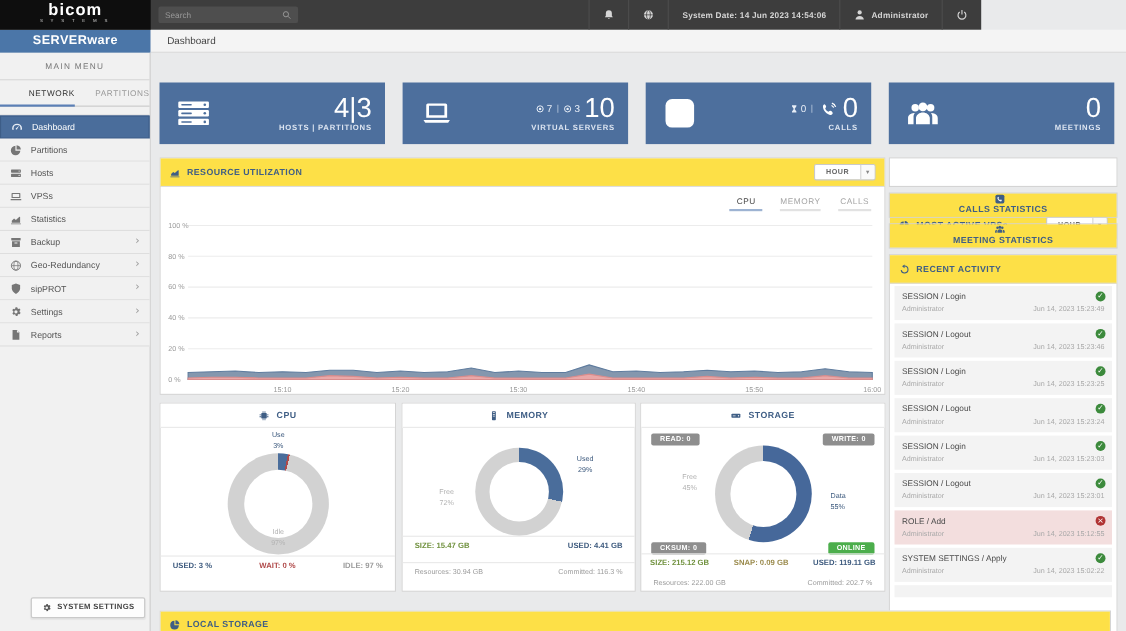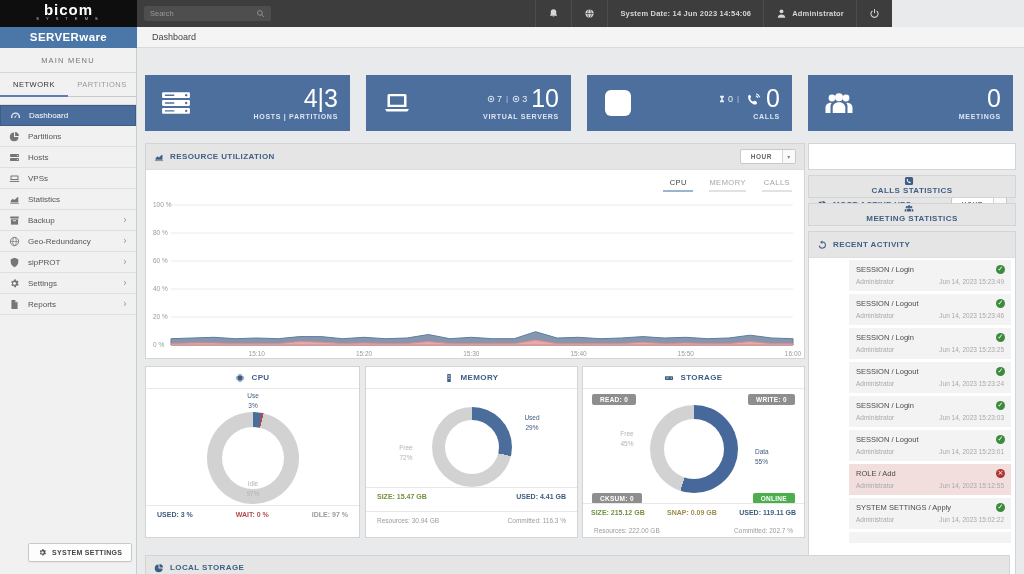--- a/index.html
+++ b/index.html
@@ -24,35 +24,35 @@
   #top-right .ic { width:11px; height:11px; color:#d6d6d6; }
 
   
   #brandbar { position:absolute; left:0; top:27px; width:137px; height:21px; background:#4b76a8; color:#fff; font-size:11.5px; font-weight:bold; text-align:center; line-height:21px; letter-spacing:.4px; }
   #crumbbar { position:absolute; left:137px; top:27px; width:887px; height:21px; background:#f4f4f4; border-bottom:1px solid #d9d9d9; font-size:9px; color:#444; line-height:21px; padding-left:15px; }
 
   
   #sidebar { position:absolute; left:0; top:48px; width:137px; height:526px; background:#f1f1f1; border-right:1px solid #ccc; }
   #main-menu-label { text-align:center; font-size:7.5px; color:#777; letter-spacing:1.2px; padding:8px 0 7px; border-bottom:1px solid #d6d6d6; }
   #side-tabs { display:flex; border-bottom:1px solid #c9c9c9; }
-  .stab { flex:1; text-align:center; font-size:7.5px; color:#999; letter-spacing:.5px; padding:7px 0 6px; cursor:pointer; }
+  .stab { flex:1; text-align:right; font-size:7.5px; color:#999; letter-spacing:.5px; padding:7px 0 6px; cursor:pointer; }
   .stab.active { color:#333; border-bottom:2px solid #5b7fb5; margin-bottom:-1px; }
   #menu-list { margin-top:7px; border-top:1px solid #dedede; }
   .mi { display:flex; align-items:center; height:21px; padding:0 9px; border-bottom:1px solid #dedede; font-size:8px; color:#555; cursor:pointer; background:#f1f1f1; }
   .mi .ic { width:11px; height:11px; margin-right:8px; color:#767676; }
   .mi.active { background:#4a6d9b; color:#fff; border:1px solid #3d5d87; }
   .mi.active .ic { color:#e7edf5; }
   .mi .chev { margin-left:auto; color:#999; font-size:10px; line-height:1; font-family:"DejaVu Sans",sans-serif; }
   #sys-settings { position:absolute; left:28px; bottom:12px; height:19px; background:#fdfdfd; border:1px solid #c9c9c9; border-radius:2px; display:flex; align-items:center; padding:0 9px; gap:5px; font-size:7px; font-weight:bold; color:#444; letter-spacing:.3px; cursor:pointer; box-shadow:0 1px 1px rgba(0,0,0,.05); }
   #sys-settings .ic { width:9px; height:9px; color:#555; }
 
   
   #content { position:absolute; left:137px; top:66px; width:887px; height:526px; overflow:hidden; }
   .panel { position:absolute; background:#fff; border:1px solid #d4d4d4; }
-  .phead { height:24px; background:#e5e5e5; border-bottom:1px solid #ddd; display:flex; align-items:center; padding:0 8px; color:#3f5e85; font-weight:bold; font-size:8px; letter-spacing:.4px; }
+  .phead { height:24px; background:#fde047; border-bottom:1px solid #ddd; display:flex; align-items:center; padding:0 8px; color:#3f5e85; font-weight:bold; font-size:8px; letter-spacing:.4px; }
   .phead .ic { width:10px; height:10px; margin-right:6px; color:#3f5e85; }
   .phead-only { border-bottom:none; height:100%;flex-direction:column; }
   .hour-btn { margin-left:auto; display:flex; height:15px; border:1px solid #c9c9c9; border-radius:2px; background:#fff; cursor:pointer; overflow:hidden; }
   .hour-btn .lab { padding:0 10px; line-height:14px; font-size:6.5px; color:#666; font-weight:bold; letter-spacing:.5px; }
   .hour-btn .car { width:13px; border-left:1px solid #d5d5d5; text-align:center; line-height:13px; color:#888; background:#fafafa; font-size:6px; font-family:"DejaVu Sans",sans-serif; }
 
   
   .card { position:absolute; top:9px; width:205px; height:56px; background:#4d6f9d; color:#fff; display:flex; cursor:pointer; }
   .card .icon-zone { width:62px; display:flex; align-items:center; justify-content:center; }
   .card .icon-zone .ic { width:30px; height:24px; color:#fff; }
@@ -94,21 +94,21 @@
   .badge { position:absolute; background:#8e8e8e; color:#fff; font-size:6.5px; font-weight:bold; padding:2px 8px; border-radius:2px; letter-spacing:.3px; }
   .badge.green { background:#4cae4c; }
 
   
   #rp-vps { left:671px; top:77px; width:208px; height:27px; }
   #rp-vps .phead { height:100%; border-bottom:none;margin-top:48px; }
   #rp-calls { left:671px; top:109px; width:208px; height:23px; }
   #rp-meet { left:671px; top:137px; width:208px; height:23px; }
   #rp-act { left:671px; top:165px; width:208px; height:395px; }
   #activity-list { position:absolute; left:4px; right:4px; top:28px; bottom:1px; overflow:hidden; }
-  .act { background:#f3f3f3; margin-bottom:3px; padding:5px 7px 6px; position:relative; cursor:pointer;margin-left:36px; }
+  .act { background:#f3f3f3; margin-bottom:3px; padding:5px 7px 6px; position:relative; cursor:pointer; }
   .act.err { background:#f3dede; }
   .act .t { font-size:7.5px; color:#4a4a4a; }
   .act .sub { display:flex; justify-content:space-between; font-size:6.5px; color:#a9a9a9; margin-top:4px; }
   .act .st { position:absolute; right:6px; top:5px; width:9px; height:9px; border-radius:50%; color:#fff; font-size:7px; line-height:9px; text-align:center; font-family:"DejaVu Sans",sans-serif; }
   .st.ok { background:#3c8a3c; } .st.err { background:#b03434; }
 
   
   #local-panel { left:8px; top:489px; width:865px; height:80px; }
   #local-row { display:flex; align-items:center; justify-content:space-between; padding:9px 12px 0 10px; }
   #local-row .t { font-size:8px; font-weight:bold; color:#333; }

